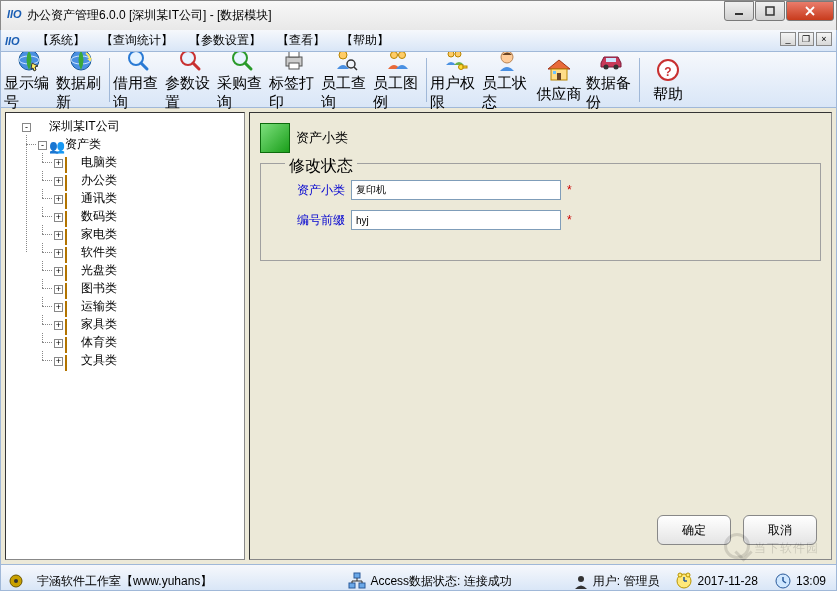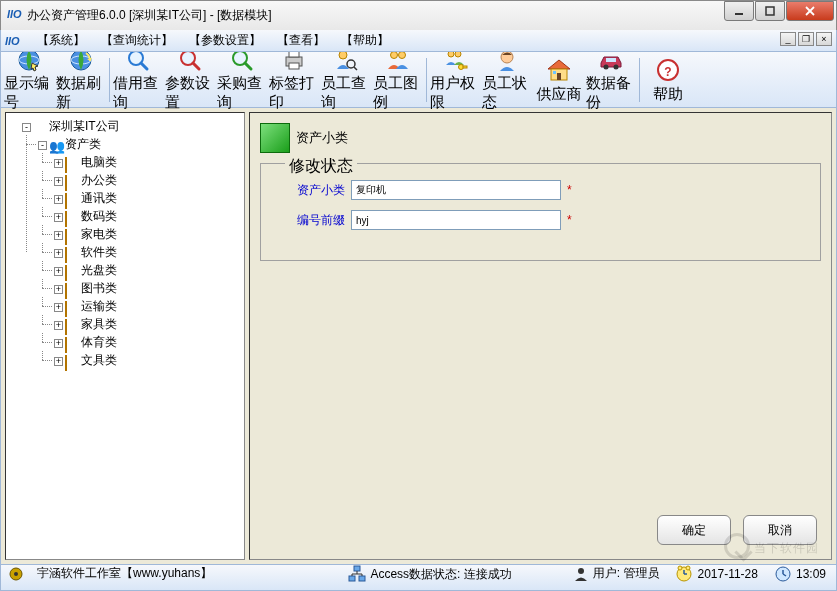--- a/index.html
+++ b/index.html
@@ -48,21 +48,21 @@
 .fieldset { border:1px solid #a0a0a0; padding:16px 12px 20px; position:relative; }
 .fieldset .legend { position:absolute; top:-8px; left:24px; background:#ece9d8; padding:0 4px; font-size:16px; }
 .form-row { display:flex; align-items:center; margin-bottom:10px; }
 .form-label { width:72px; text-align:right; color:#0000d0; margin-right:6px; }
 .form-input { width:210px; height:20px; border:1px solid #7f9db9; background:#fff; padding:1px 4px; font-family:inherit; font-size:10px; }
 .req { color:#c00; margin-left:6px; }
 .btn-row { position:absolute; right:14px; bottom:14px; display:flex; gap:12px; }
 .btn { width:74px; height:30px; background:linear-gradient(#fff,#e4e4e4); border:1px solid #888; border-radius:6px; cursor:pointer; }
 
 
-.statusbar { height:26px; background:linear-gradient(#f6f8fc,#d9e6f7); border:1px solid #a0b8d8; border-top:none; display:flex; align-items:flex-start; padding:0 6px; gap:8px; }
+.statusbar { height:26px; background:linear-gradient(#f6f8fc,#d9e6f7); border:1px solid #a0b8d8; border-top:none; display:flex; align-items:flex-end; padding:0 6px; gap:8px; }
 .status-cell { display:flex; align-items:center; gap:4px; padding:0 4px; }
 .gear { width:18px; height:18px; display:inline-block; }
 
 
 .watermark { position:absolute; right:18px; bottom:32px; font-size:22px; color:rgba(0,0,0,0.15); font-weight:400; letter-spacing:1px; pointer-events:none; }
 .watermark .wm-icon { display:inline-block; width:26px; height:26px; border:3px solid rgba(0,0,0,0.12); border-radius:50%; vertical-align:middle; margin-right:4px; position:relative; }
 .watermark .wm-icon::after { content:''; position:absolute; right:-3px; bottom:-3px; width:10px; height:10px; border-bottom:3px solid rgba(0,0,0,0.12); border-right:3px solid rgba(0,0,0,0.12); transform:rotate(45deg); }
 
 
 .ticon svg { width:26px; height:26px; }

